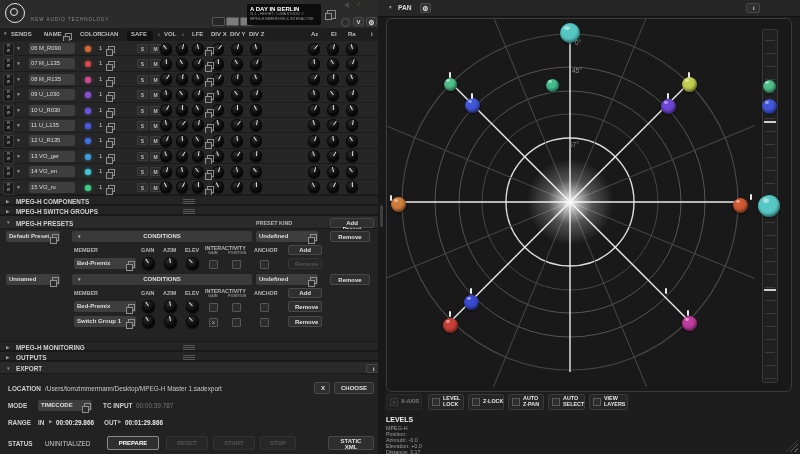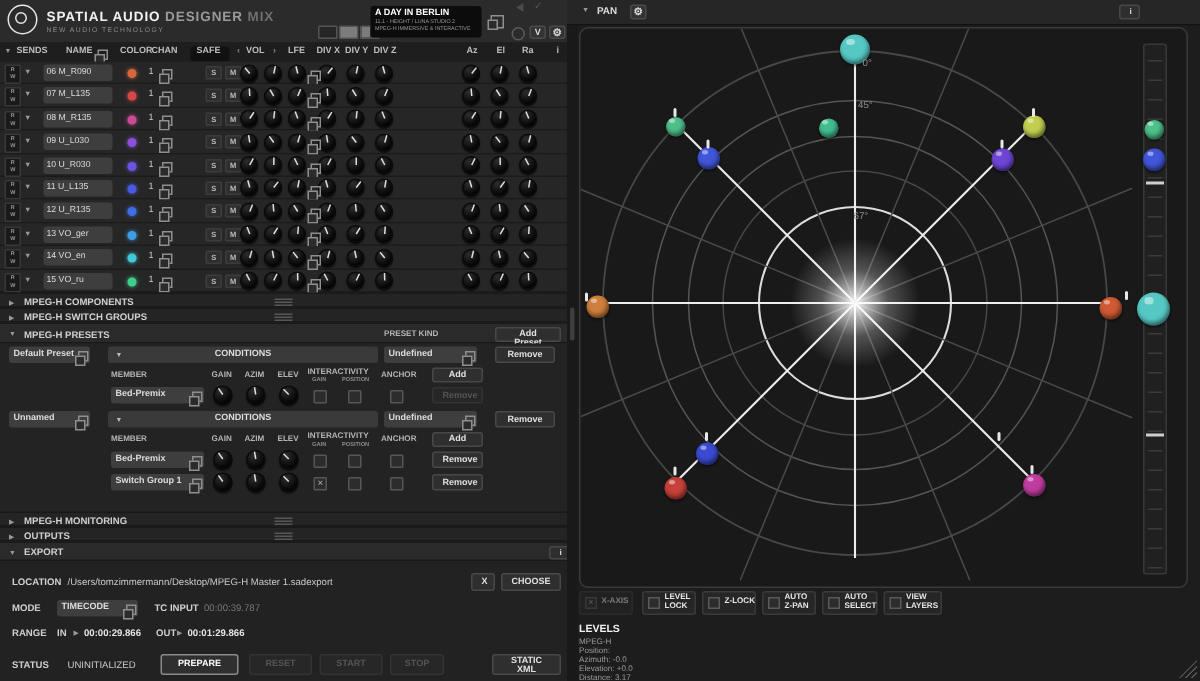--- a/index.html
+++ b/index.html
@@ -86,21 +86,20 @@
 </style>
 </head>
 <body>
 
 <div class="app">
 
   <div class="left">
 
     <div class="tophdr">
       <span class="logo"></span>
-      <span class="brand"><b>SPATIAL AUDIO</b> <span class="lt">DESIGNER</span> <span class="mx">MIX</span></span>
       <span class="brandsub">NEW AUDIO TECHNOLOGY</span>
       <span class="ltoggle" style="left:212px"></span>
       <span class="ltoggle" style="left:226px;background:#7c7c7c"></span>
       <span class="ltoggle" style="left:240px;background:linear-gradient(90deg,#7c7c7c 50%,#3a3a3a 50%)"></span>
       <div class="projbox">
         <div class="t">A DAY IN BERLIN</div>
         <div class="s">11.1 - HEIGHT / LUNA STUDIO 2</div>
         <div class="s">MPEG-H IMMERSIVE &amp; INTERACTIVE</div>
       </div>
       <span class="copyico" style="left:327px;top:10px;width:7px;height:7px"></span>

